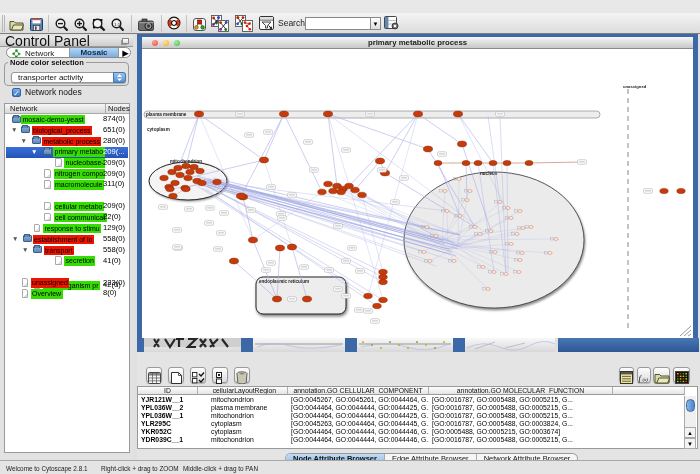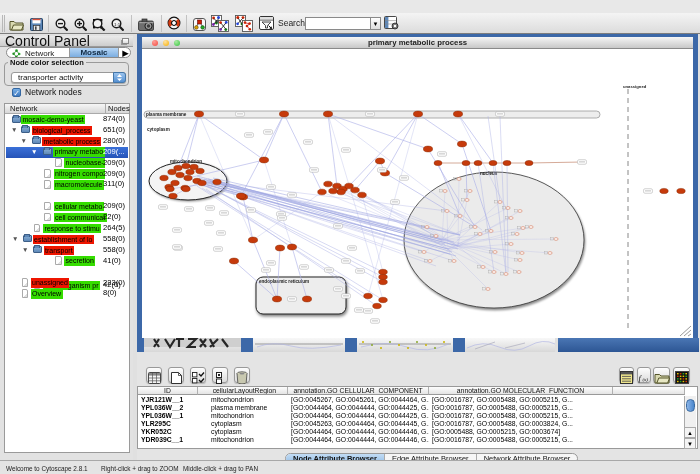--- a/index.html
+++ b/index.html
@@ -243,21 +243,21 @@
           <span class="tcnt" style="">209(0)</span>
         </div>
         <div class="trow" style="top:108.10000000000001px;">
           <span class="doc" style="left:38.0px"></span>
           <span class="tlab green" style="left:47.5px">cell communicat</span>
           <span class="tcnt" style="">22(0)</span>
         </div>
         <div class="trow" style="top:119.0px;">
           <span class="doc" style="left:27.5px"></span>
           <span class="tlab green" style="left:37.0px">response to stimu</span>
-          <span class="tcnt" style="">264(5)</span>
+          <span class="tcnt" style="">129(0)</span>
         </div>
         <div class="trow" style="top:129.9px;">
           <span class="arr" style="left:6.0px;color:#555">▼</span>
           <span class="fold" style="left:16.5px"></span>
           <span class="tlab red" style="left:26.5px">establishment of lo</span>
           <span class="tcnt" style="">558(0)</span>
         </div>
         <div class="trow" style="top:140.8px;">
           <span class="arr" style="left:16.0px;color:#555">▼</span>
           <span class="fold" style="left:27.0px"></span>

